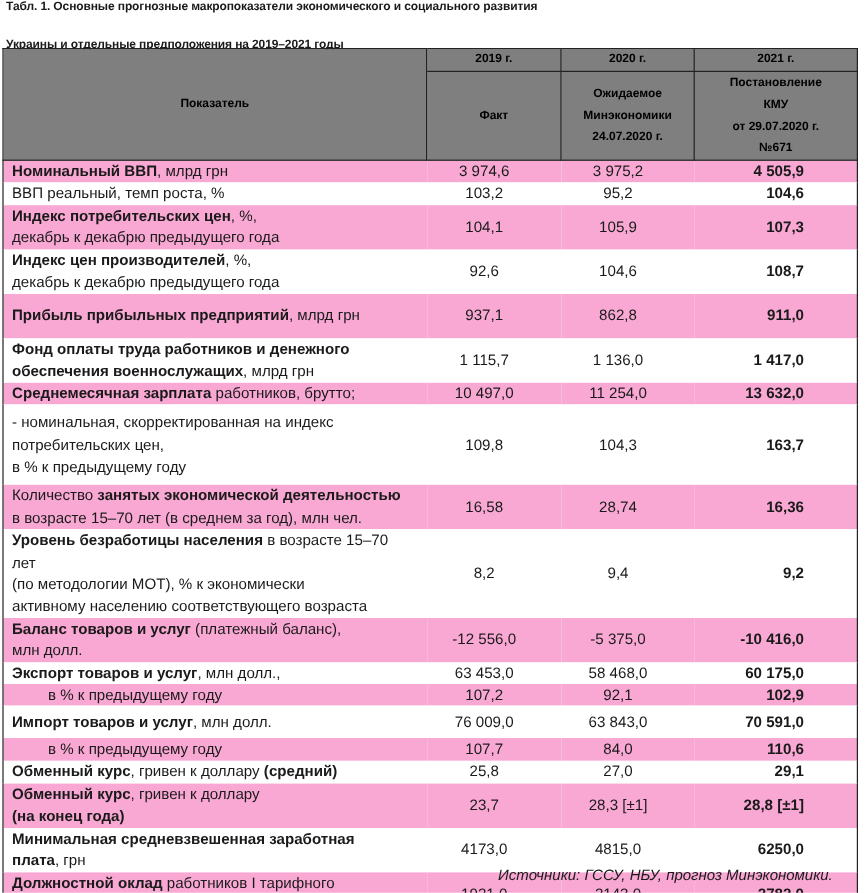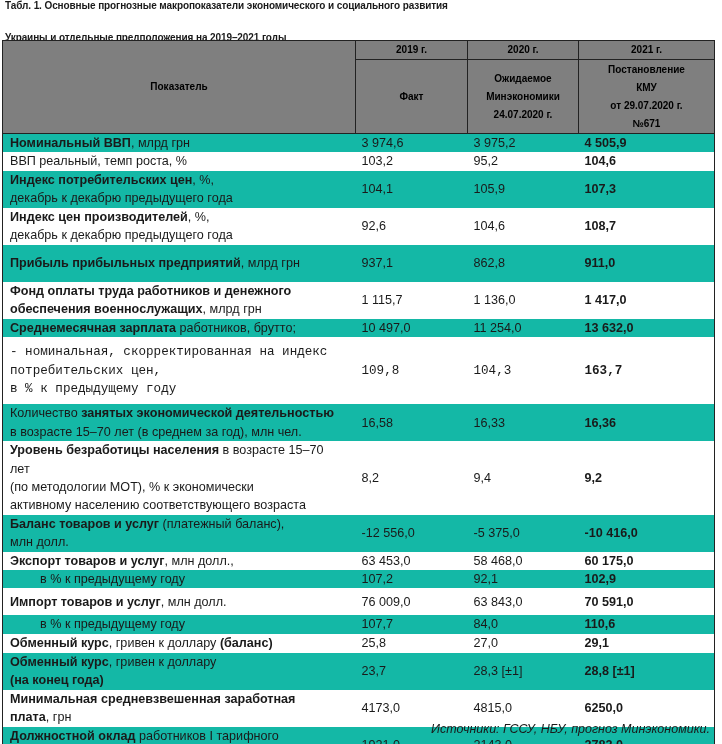--- a/index.html
+++ b/index.html
@@ -7,28 +7,28 @@
          font-family:"Liberation Sans", "DejaVu Sans", sans-serif; color:#1a1a1a; }
   .title { position:absolute; left:5px; font-weight:bold; font-size:10px; white-space:nowrap; letter-spacing:-0.1px; }
   .t1 { top:0px; }
   .t2 { top:32px; }
   table { position:absolute; left:2px; top:40px; border-collapse:collapse; table-layout:fixed; width:712px; }
   col.c0 { width:353px; } col.c1 { width:112px; } col.c2 { width:111px; } col.c3 { width:136px; }
   th { background:#7f7f7f; color:#000000; font-weight:bold; font-size:10px; border:1px solid #222; padding:0 2px; line-height:18px; }
   th.yr { height:17px; }
   td { font-size:12.6px; line-height:18.4px; padding:0 6px; vertical-align:middle; }
   td.lbl { padding-left:7px; border-left:1px solid #222; }
-  td.num { text-align:left; padding-right:22px; }
-  td.n3 { padding-right:24px; font-weight:bold; border-right:1px solid #222;margin-top:18px; }
-  tr.pink td { background:#14b8a6; }
+  td.num { text-align:center; padding-right:22px; }
+  td.n3 { text-align:right; padding-right:44px; font-weight:bold; border-right:1px solid #222;margin-top:18px; }
+  tr.pink td { background:#f9a8d4; }
   tr.white td { background:#ffffff; }
   tr.last td { border-bottom:1px solid #222; }
   b { font-weight:bold; }
   .ind { padding-left:37px !important; }
-  .src { position:absolute; right:12px; top:722px; font-style:italic; font-size:12.5px; }
+  .src { position:absolute; right:28px; top:722px; font-style:italic; font-size:12.5px; }
 </style>
 </head>
 <body>
 
 <div class="title t1">Табл. 1. Основные прогнозные макропоказатели экономического и социального развития</div>
 <div class="title t2">Украины и отдельные предположения на 2019–2021 годы</div>
 
 <table>
   <colgroup>
       <col class="c0">
@@ -94,30 +94,30 @@
         <td class="num">1 115,7</td>
         <td class="num">1 136,0</td>
         <td class="n3">1 417,0</td>
       </tr>
       <tr class="pink" style="height: 17px;">
         <td class="lbl"><b>Среднемесячная зарплата</b><span> работников, брутто;</span></td>
         <td class="num">10 497,0</td>
         <td class="num">11 254,0</td>
         <td class="n3">13 632,0</td>
       </tr>
-      <tr class="white" style="height: 67px; font-family: Liberation Mono, monospace;">
+      <tr class="white" style="height: 67px;">
         <td class="lbl"><span>- номинальная, скорректированная на индекс</span><br><span>потребительских цен,</span><br><span> в % к предыдущему году</span></td>
         <td class="num">109,8</td>
         <td class="num">104,3</td>
         <td class="n3">163,7</td>
       </tr>
       <tr class="pink" style="height: 37px;">
         <td class="lbl"><span>Количество </span><b>занятых экономической деятельностью</b><br><span>в возрасте 15–70 лет (в среднем за год), млн чел.</span></td>
         <td class="num">16,58</td>
-        <td class="num">16,33</td>
+        <td class="num">28,74</td>
         <td class="n3">16,36</td>
       </tr>
       <tr class="white" style="height: 60px;">
         <td class="lbl"><b>Уровень безработицы населения</b><span> в возрасте 15–70</span><br><span>лет</span><br><span>(по методологии МОТ), % к экономически</span><br><span>активному населению соответствующего возраста</span></td>
         <td class="num">8,2</td>
         <td class="num">9,4</td>
         <td class="n3">9,2</td>
       </tr>
       <tr class="pink" style="height: 36px;">
         <td class="lbl"><b>Баланс товаров и услуг</b><span> (платежный баланс),</span><br><span>млн долл.</span></td>
@@ -143,21 +143,21 @@
         <td class="num">63 843,0</td>
         <td class="n3">70 591,0</td>
       </tr>
       <tr class="pink" style="height: 18px;">
         <td class="lbl ind"><span>в % к предыдущему году</span></td>
         <td class="num">107,7</td>
         <td class="num">84,0</td>
         <td class="n3">110,6</td>
       </tr>
       <tr class="white" style="height: 19px;">
-        <td class="lbl"><b>Обменный курс</b><span>, гривен к доллару </span><b>(баланс)</b></td>
+        <td class="lbl"><b>Обменный курс</b><span>, гривен к доллару </span><b>(средний)</b></td>
         <td class="num">25,8</td>
         <td class="num">27,0</td>
         <td class="n3">29,1</td>
       </tr>
       <tr class="pink" style="height: 37px;">
         <td class="lbl"><b>Обменный курс</b><span>, гривен к доллару</span><br><b>(на конец года)</b></td>
         <td class="num">23,7</td>
         <td class="num">28,3 [±1]</td>
         <td class="n3">28,8 [±1]</td>
       </tr>

